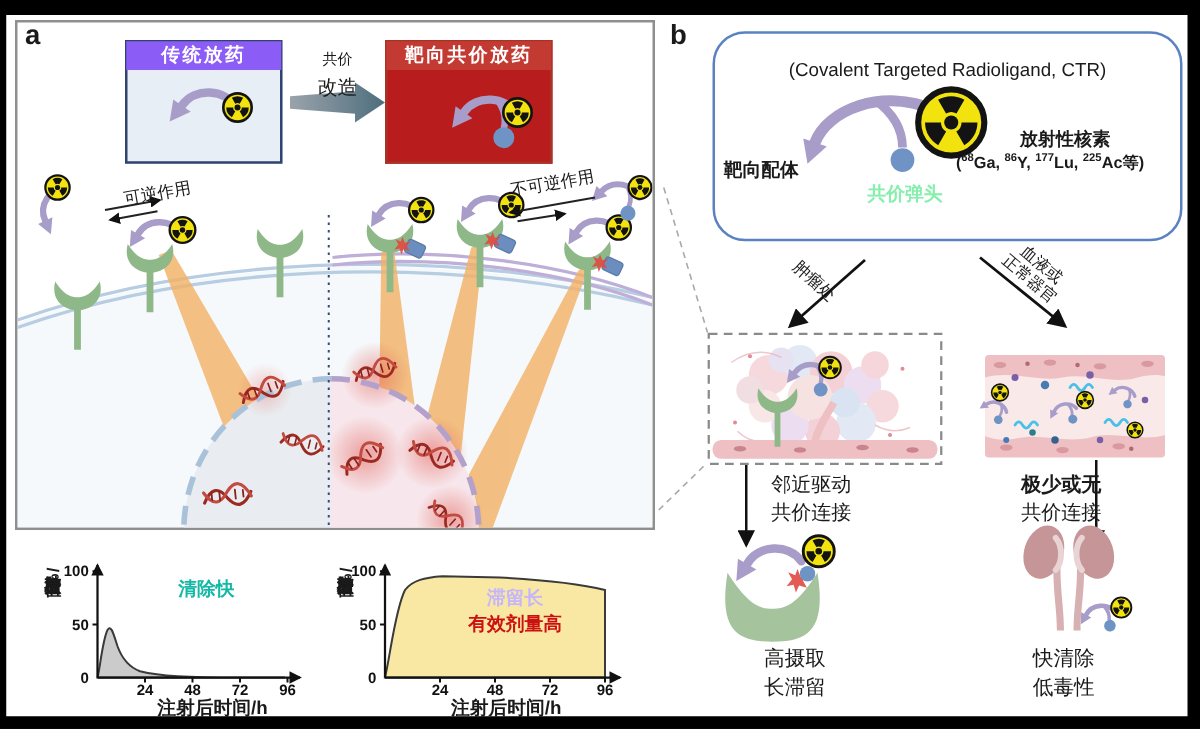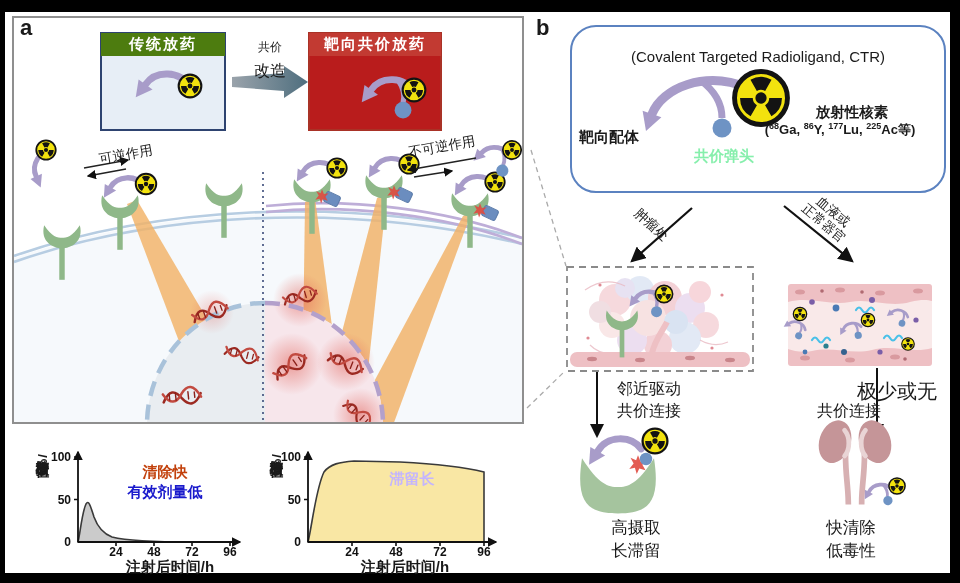--- a/index.html
+++ b/index.html
@@ -6,21 +6,21 @@
   html,body { background:#000; }
   .stage {
     position: relative; width: 960px; height: 583px; background:#000;
     font-family: "Liberation Sans", "DejaVu Sans", sans-serif; overflow: hidden; color:#1a1a1a;
   }
   .white { position:absolute; left:5px; top:12px; width:945px; height:561px; background:#fff; }
   .panel-a { position:absolute; left:12px; top:16px; width:512px; height:408px; border:2px solid #8f8f8f; background:#ffffff; }
   .hbox { position:absolute; display:flex; flex-direction:column; }
   .hhead { height:23px; display:flex; align-items:center; justify-content:center; color:#fff; font-size:15px; font-weight:700; letter-spacing:2px; }
   .trad { left:100px; top:32px; width:126px; height:99px; border:2px solid #2e4370; background:#e7eef6; }
-  .trad .hhead { background:#4d7c0f; margin:-1px; }
+  .trad .hhead { background:#8b5cf6; margin:-1px; }
   .cov  { left:308px; top:32px; width:134px; height:99px; border:2px solid #a93226; background:#b91c1c; }
   .cov .hhead { background:#c23a32; margin:-1px; }
   .panel-b-box { position:absolute; left:570px; top:25px; width:376px; height:168px; border:2.5px solid #5b82c0; border-radius:26px; background:#fff; }
   svg.art { position:absolute; left:0; top:0; }
   .t { position:absolute; line-height:1.25; }
   .ctr { text-align:center; }
   .vtext { writing-mode:vertical-rl; letter-spacing:1px; }
   .plabel { font-size:22px; font-weight:700; }
   sup.nuc { font-size:9px; font-weight:700; }
 </style>
@@ -325,38 +325,38 @@
   <div class="t ctr" style="left:238px; top:40px; width:64px; font-size:12px; font-weight:500;">共价</div>
   <div class="t ctr" style="left:238px; top:61px; width:64px; font-size:16px; font-weight:500;">改造</div>
 
   <div class="t ctr" style="left:84px; top:147px; width:84px; font-size:13.5px; font-weight:500; transform:rotate(-10deg);">可逆作用</div>
   <div class="t ctr" style="left:394px; top:139px; width:96px; font-size:13.5px; font-weight:500; transform:rotate(-10deg);">不可逆作用</div>
 
   <div class="t vtext" style="left:33px; top:449px; height:110px; font-size:13.5px; font-weight:700;">肿瘤摄取值/%</div>
   <div class="t vtext" style="left:267px; top:449px; height:110px; font-size:13.5px; font-weight:700;">肿瘤摄取值/%</div>
   <div class="t ctr" style="left:95px; top:558px; width:150px; font-size:15px; font-weight:700;">注射后时间/h</div>
   <div class="t ctr" style="left:325px; top:558px; width:160px; font-size:15px; font-weight:700;">注射后时间/h</div>
-  <div class="t ctr" style="left:110px; top:463px; width:110px; font-size:15px; font-weight:700; color:#c2410c;">清除快</div>
-  <div class="t ctr" style="left:95px; top:483px; width:140px; font-size:15px; font-weight:700; color:#1a1acc;">有效剂量低</div>
+  <div class="t ctr" style="left:110px; top:463px; width:110px; font-size:15px; font-weight:700; color:#14b8a6;">清除快</div>
   <div class="t ctr" style="left:357px; top:470px; width:110px; font-size:15px; font-weight:700; color:#c4b5fd;">滞留长</div>
+  <div class="t ctr" style="left:342px; top:491px; width:140px; font-size:15px; font-weight:700; color:#cc1111;">有效剂量高</div>
 
   <div class="t ctr" style="left:590px; top:48px; width:336px; font-size:15px; font-weight:400;">(Covalent Targeted Radioligand, CTR)</div>
   <div class="t" style="left:579px; top:114px; width:74px; font-size:15px; font-weight:600;margin-top:14px;">靶向配体</div>
   <div class="t ctr" style="left:794px; top:103px; width:116px; font-size:14.5px; font-weight:700;">放射性核素</div>
   <div class="t ctr" style="left:756px; top:121px; width:168px; font-size:13px; font-weight:700;"><span>(</span><sup class="nuc">68</sup><span>Ga, </span><sup class="nuc">86</sup><span>Y, </span><sup class="nuc">177</sup><span>Lu, </span><sup class="nuc">225</sup><span>Ac</span><span>等)</span></div>
   <div class="t ctr" style="left:676px; top:147px; width:96px; font-size:15px; font-weight:700; color:#86efac;">共价弹头</div>
 
   <div class="t ctr" style="left:621px; top:217px; width:60px; font-size:13.5px; font-weight:500; transform:rotate(42deg);">肿瘤处</div>
   <div class="t ctr" style="left:784px; top:203px; width:88px; font-size:13px; font-weight:500; line-height:1.15; transform:rotate(40deg);">
     <div>血液或</div>
     <div>正常器官</div>
   </div>
 
   <div class="t ctr" style="left:606px; top:379px; width:86px; font-size:16px; font-weight:500;">邻近驱动</div>
   <div class="t ctr" style="left:606px; top:401px; width:86px; font-size:16px; font-weight:500;">共价连接</div>
   <div class="t ctr" style="left:594px; top:517px; width:84px; font-size:16.5px; font-weight:500;">高摄取</div>
   <div class="t ctr" style="left:594px; top:540px; width:84px; font-size:16.5px; font-weight:500;">长滞留</div>
 
-  <div class="t ctr" style="left:854px; top:379px; width:86px; font-size:20px; font-weight:400;">极少或无</div>
+  <div class="t ctr" style="left:806px; top:379px; width:86px; font-size:16px; font-weight:700;">极少或无</div>
   <div class="t ctr" style="left:806px; top:401px; width:86px; font-size:16px; font-weight:500;">共价连接</div>
   <div class="t ctr" style="left:812px; top:517px; width:78px; font-size:16.5px; font-weight:500;">快清除</div>
   <div class="t ctr" style="left:812px; top:540px; width:78px; font-size:16.5px; font-weight:500;">低毒性</div>
 </div>
 
 </body></html>

